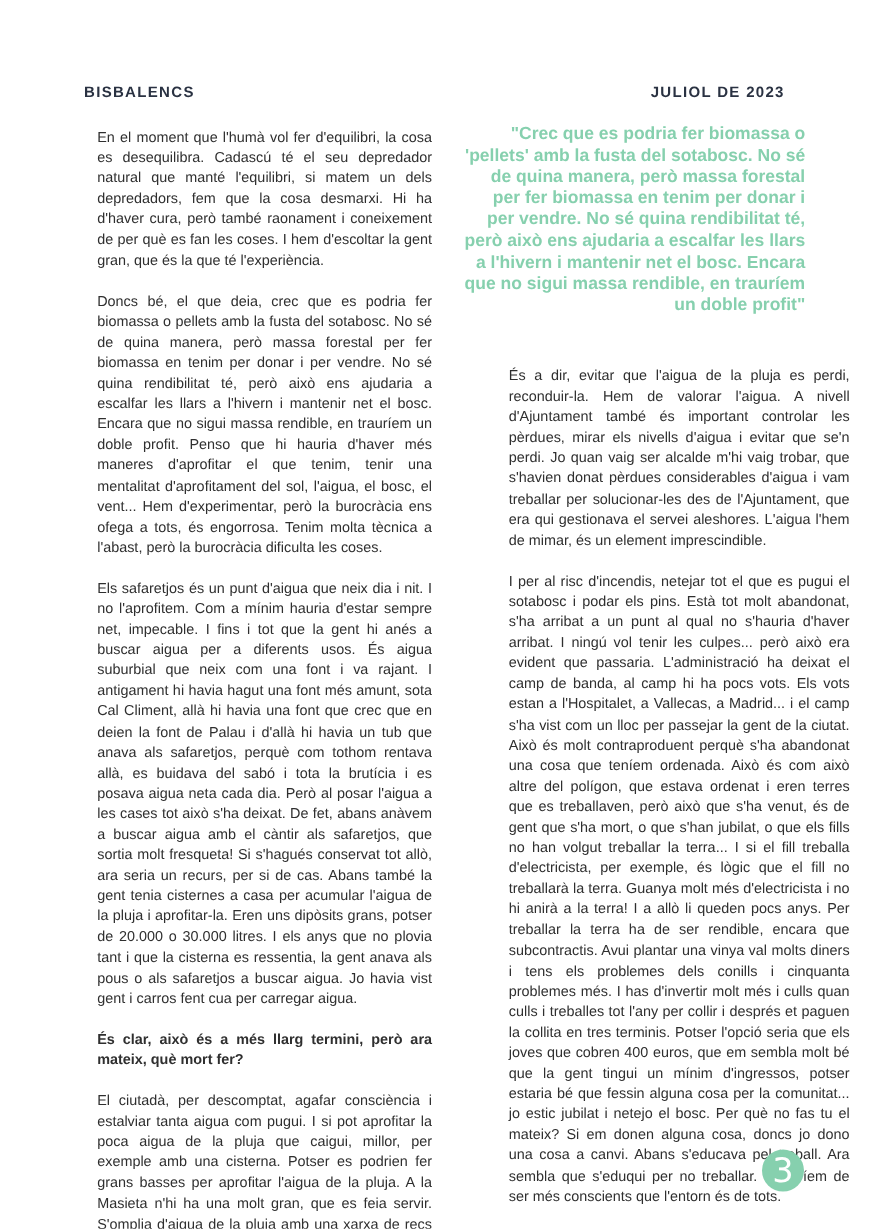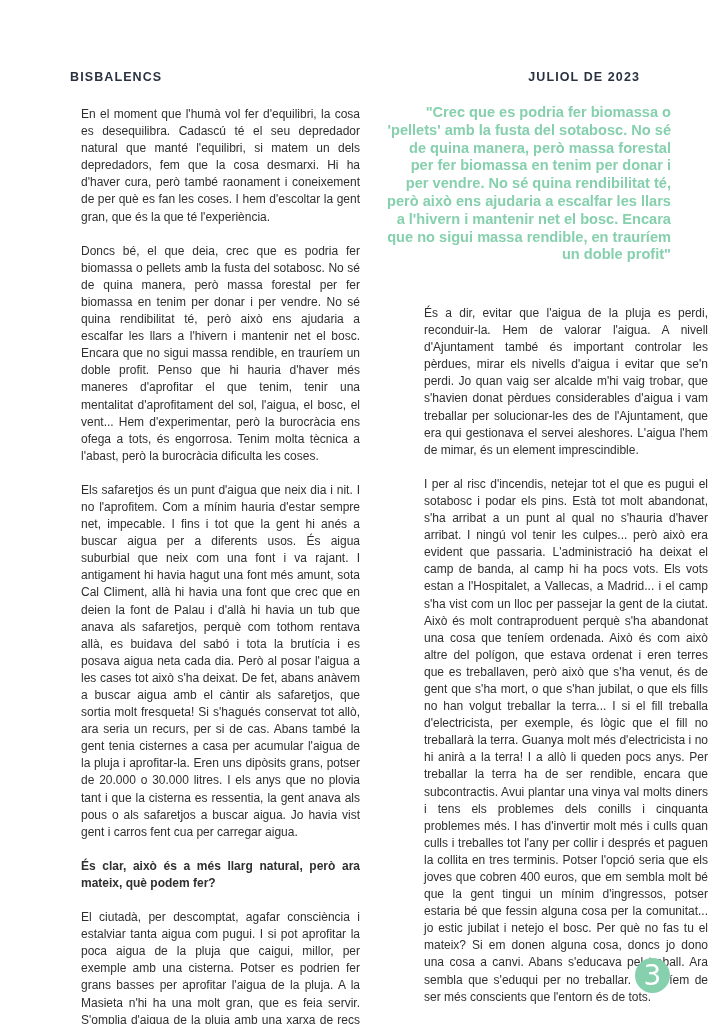--- a/index.html
+++ b/index.html
@@ -1,20 +1,20 @@
 <!DOCTYPE html>
 <html><head>
 <meta charset="utf-8">
 <style>
   html, body { margin: 0; padding: 0; background: #ffffff; }
   body { width: 724px; height: 1024px; position: relative; overflow: hidden;
          font-family: "Liberation Sans", "DejaVu Sans", sans-serif; color: #2f2f2f; }
   .hdr { position: absolute; top: 70px; font-weight: 700; font-size: 12.5px; letter-spacing: 1.1px; color: #2a3242; }
   .hdr.left { left: 70px; }
-  .hdr.right { right: 84px; }
+  .hdr.right { right: 70px; }
   .col { position: absolute; top: 106px; font-size: 12px; line-height: 17.1px; text-align: justify; }
   .col.left { left: 81px; width: 279px; }
   .col.right { left: 386px; width: 284px; margin-left: 38px; }
   .col p { margin: 0 0 17px 0; hyphens: none; }
   .col p.bold { font-weight: 700; }
   .quote { position: absolute; top: 104px; left: 386px; width: 285px; text-align: right;
            font-weight: 700; font-size: 14.6px; line-height: 17.8px; color: #86d0ae; }
   .col.right.body { top: 305px; }
   .footer { position: absolute; top: 963px; left: 86px; width: 548px; text-align: center;
             font-size: 11px; font-weight: 700; letter-spacing: 3.1px; color: #9a9a9a; line-height: 15px; }
@@ -25,21 +25,21 @@
 </head>
 <body>
 
 <div class="hdr left">BISBALENCS</div>
 <div class="hdr right">JULIOL DE 2023</div>
 
 <div class="col left">
   <p>En el moment que l'humà vol fer d'equilibri, la cosa es desequilibra. Cadascú té el seu depredador natural que manté l'equilibri, si matem un dels depredadors, fem que la cosa desmarxi. Hi ha d'haver cura, però també raonament i coneixement de per què es fan les coses. I hem d'escoltar la gent gran, que és la que té l'experiència.</p>
   <p>Doncs bé, el que deia, crec que es podria fer biomassa o pellets amb la fusta del sotabosc. No sé de quina manera, però massa forestal per fer biomassa en tenim per donar i per vendre. No sé quina rendibilitat té, però això ens ajudaria a escalfar les llars a l'hivern i mantenir net el bosc. Encara que no sigui massa rendible, en trauríem un doble profit. Penso que hi hauria d'haver més maneres d'aprofitar el que tenim, tenir una mentalitat d'aprofitament del sol, l'aigua, el bosc, el vent... Hem d'experimentar, però la burocràcia ens ofega a tots, és engorrosa. Tenim molta tècnica a l'abast, però la burocràcia dificulta les coses.</p>
   <p>Els safaretjos és un punt d'aigua que neix dia i nit. I no l'aprofitem. Com a mínim hauria d'estar sempre net, impecable. I fins i tot que la gent hi anés a buscar aigua per a diferents usos. És aigua suburbial que neix com una font i va rajant. I antigament hi havia hagut una font més amunt, sota Cal Climent, allà hi havia una font que crec que en deien la font de Palau i d'allà hi havia un tub que anava als safaretjos, perquè com tothom rentava allà, es buidava del sabó i tota la brutícia i es posava aigua neta cada dia. Però al posar l'aigua a les cases tot això s'ha deixat. De fet, abans anàvem a buscar aigua amb el càntir als safaretjos, que sortia molt fresqueta! Si s'hagués conservat tot allò, ara seria un recurs, per si de cas. Abans també la gent tenia cisternes a casa per acumular l'aigua de la pluja i aprofitar-la. Eren uns dipòsits grans, potser de 20.000 o 30.000 litres. I els anys que no plovia tant i que la cisterna es ressentia, la gent anava als pous o als safaretjos a buscar aigua. Jo havia vist gent i carros fent cua per carregar aigua.</p>
-  <p class="bold">És clar, això és a més llarg natural, però ara mateix, què podem fer?</p>
+  <p class="bold">És clar, això és a més llarg termini, però ara mateix, què mort fer?</p>
   <p>El ciutadà, per descomptat, agafar consciència i estalviar tanta aigua com pugui. I si pot aprofitar la poca aigua de la pluja que caigui, millor, per exemple amb una cisterna. Potser es podrien fer grans basses per aprofitar l'aigua de la pluja. A la Masieta n'hi ha una molt gran, que es feia servir. S'omplia d'aigua de la pluja amb una xarxa de recs que hi havia a la muntanya.</p>
 </div>
 
 <div class="quote">"Crec que es podria fer biomassa o 'pellets' amb la fusta del sotabosc. No sé de quina manera, però massa forestal per fer biomassa en tenim per donar i per vendre. No sé quina rendibilitat té, però això ens ajudaria a escalfar les llars a l'hivern i mantenir net el bosc. Encara que no sigui massa rendible, en trauríem un doble profit"</div>
 
 <div class="col right body">
   <p>És a dir, evitar que l'aigua de la pluja es perdi, reconduir-la. Hem de valorar l'aigua. A nivell d'Ajuntament també és important controlar les pèrdues, mirar els nivells d'aigua i evitar que se'n perdi. Jo quan vaig ser alcalde m'hi vaig trobar, que s'havien donat pèrdues considerables d'aigua i vam treballar per solucionar-les des de l'Ajuntament, que era qui gestionava el servei aleshores. L'aigua l'hem de mimar, és un element imprescindible.</p>
   <p>I per al risc d'incendis, netejar tot el que es pugui el sotabosc i podar els pins. Està tot molt abandonat, s'ha arribat a un punt al qual no s'hauria d'haver arribat. I ningú vol tenir les culpes... però això era evident que passaria. L'administració ha deixat el camp de banda, al camp hi ha pocs vots. Els vots estan a l'Hospitalet, a Vallecas, a Madrid... i el camp s'ha vist com un lloc per passejar la gent de la ciutat. Això és molt contraproduent perquè s'ha abandonat una cosa que teníem ordenada. Això és com això altre del polígon, que estava ordenat i eren terres que es treballaven, però això que s'ha venut, és de gent que s'ha mort, o que s'han jubilat, o que els fills no han volgut treballar la terra... I si el fill treballa d'electricista, per exemple, és lògic que el fill no treballarà la terra. Guanya molt més d'electricista i no hi anirà a la terra! I a allò li queden pocs anys. Per treballar la terra ha de ser rendible, encara que subcontractis. Avui plantar una vinya val molts diners i tens els problemes dels conills i cinquanta problemes més. I has d'invertir molt més i culls quan culls i treballes tot l'any per collir i després et paguen la collita en tres terminis. Potser l'opció seria que els joves que cobren 400 euros, que em sembla molt bé que la gent tingui un mínim d'ingressos, potser estaria bé que fessin alguna cosa per la comunitat... jo estic jubilat i netejo el bosc. Per què no fas tu el mateix? Si em donen alguna cosa, doncs jo dono una cosa a canvi. Abans s'educava pel treball. Ara sembla que s'eduqui per no treballar. I hauríem de ser més conscients que l'entorn és de tots.</p>
 </div>
 

